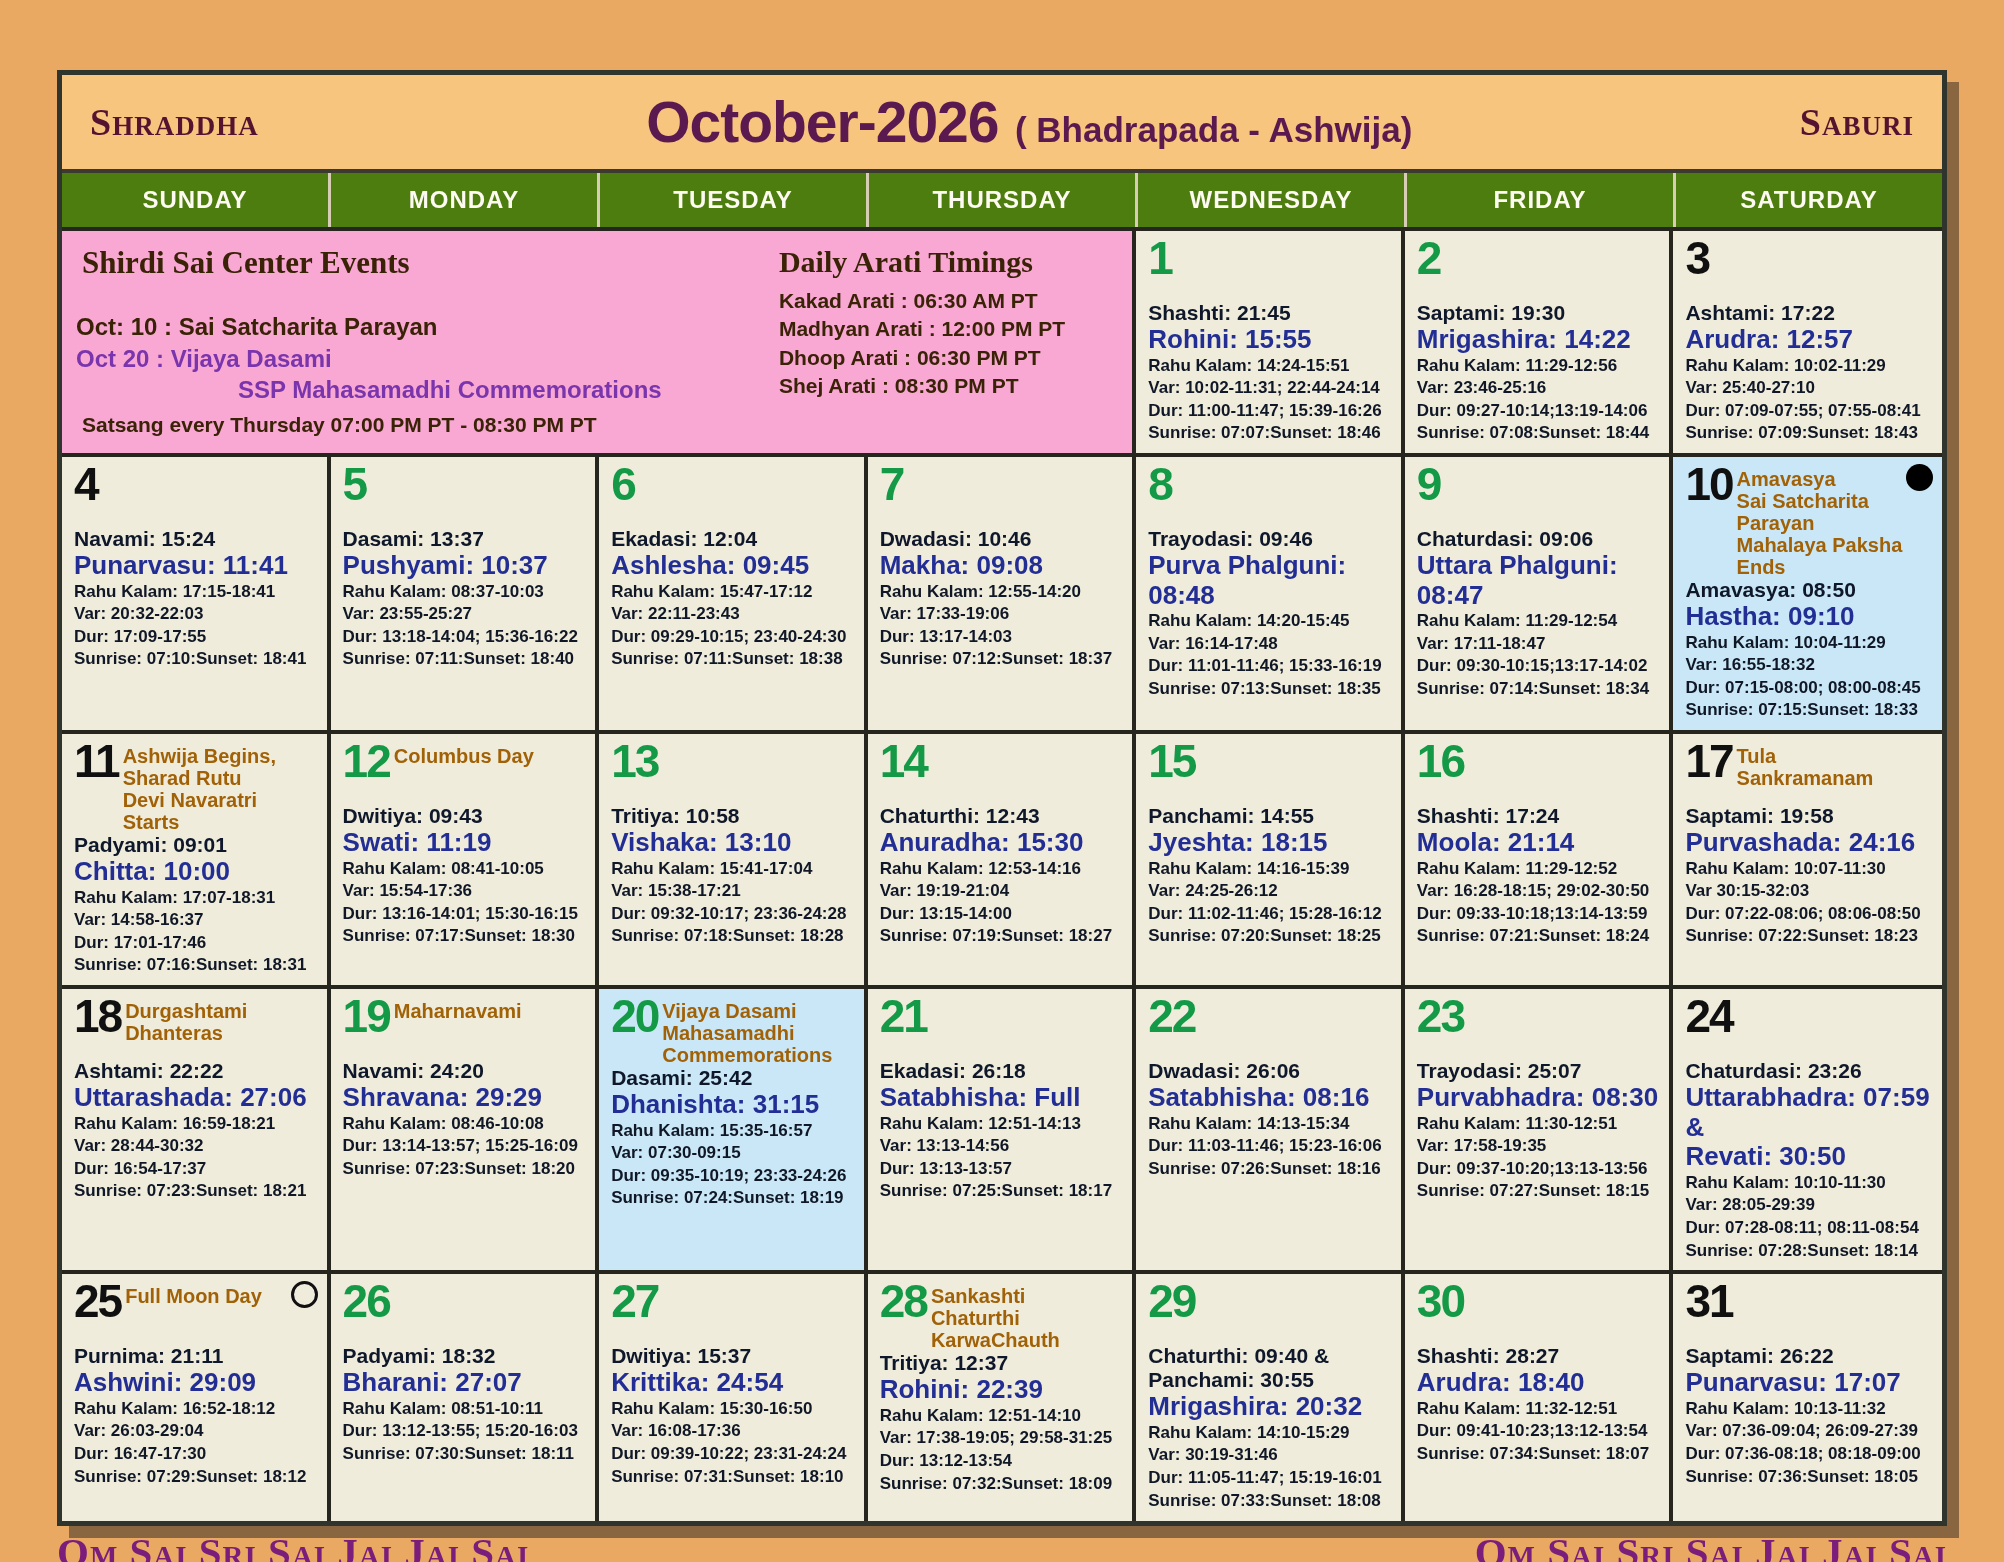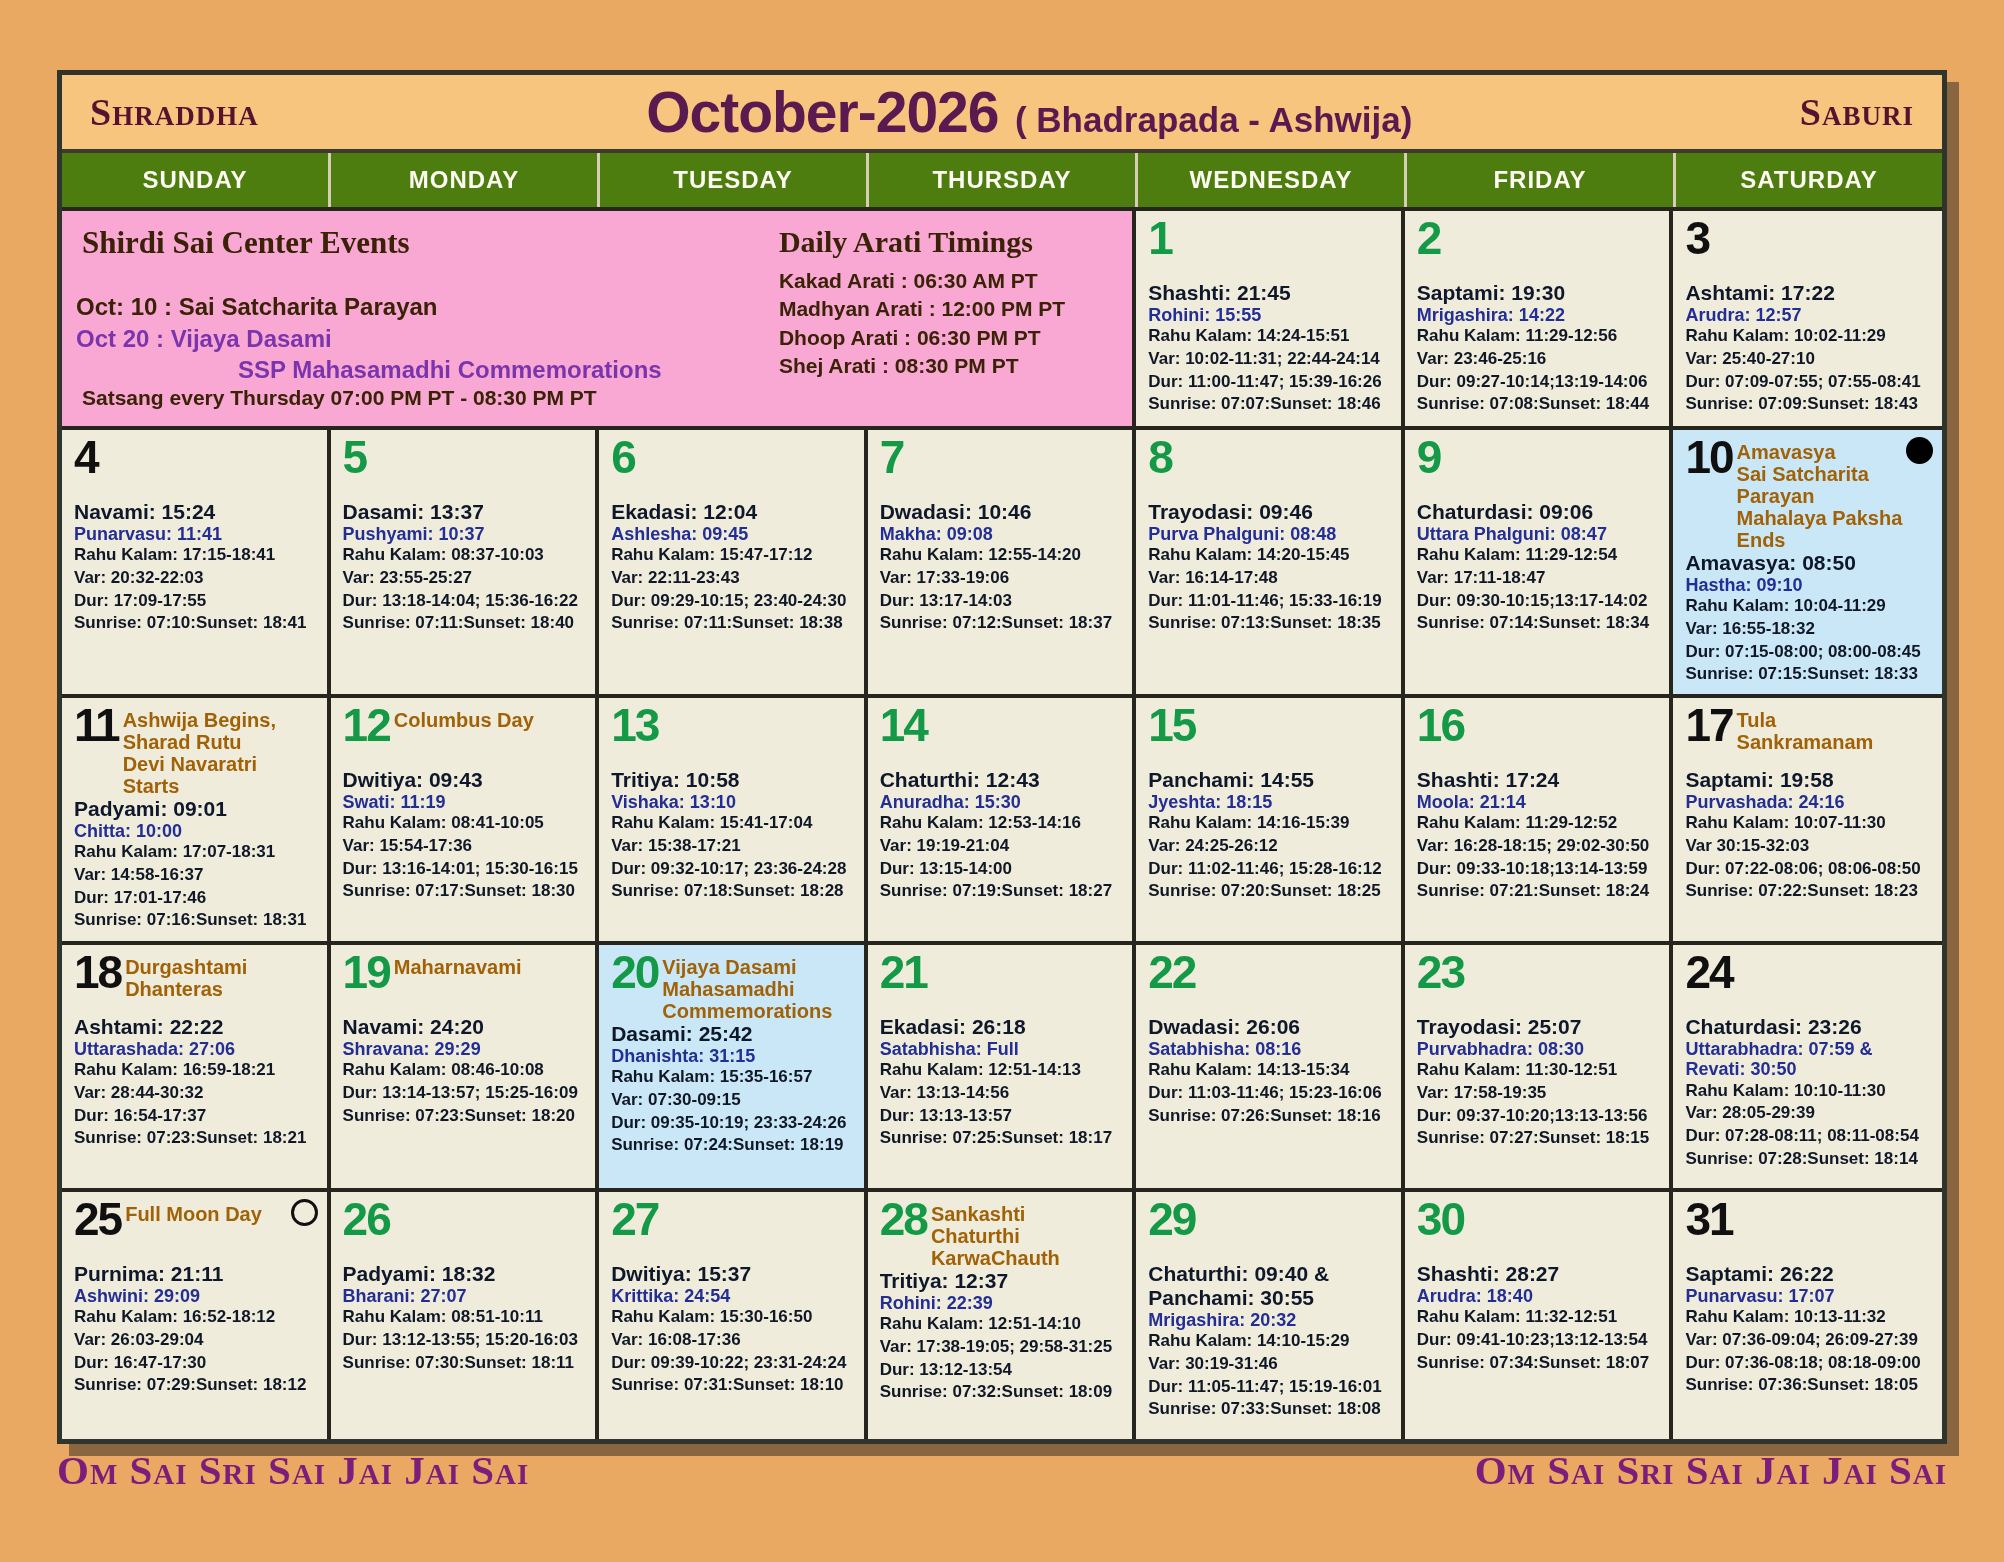--- a/index.html
+++ b/index.html
@@ -9,21 +9,21 @@
     padding:70px 57px 0 57px;
     font-family:"Liberation Sans", sans-serif;
   }
   .frame {
     background:#efecdc;
     border:5px solid #2f352d;
     box-shadow:12px 12px 0 rgba(58,48,36,0.55);
   }
   
   .band-header {
-    height:78px; background:#f8c57e;
+    height:98px; background:#f8c57e;
     display:flex; align-items:center; padding:0 28px;
     border-bottom:4px solid #3c3a30;
   }
   .h-left, .h-right {
     font-family:"Liberation Serif", serif; font-variant:small-caps;
     font-weight:bold; font-size:38px; color:#551330; letter-spacing:1px;
   }
   .h-center { flex:1; text-align:center; color:#5a1a50; white-space:nowrap; }
   .h-title { font-size:57px; font-weight:bold; letter-spacing:-1px; }
   .h-sub { font-size:35px; font-weight:bold; margin-left:12px; }
@@ -50,21 +50,21 @@
   .cell-head { display:flex; gap:4px; align-items:flex-start; min-height:64px; }
   .num { font-size:46px; font-weight:bold; line-height:0.95; letter-spacing:-2px; }
   .num.green { color:#149a46; }
   .num.black { color:#101010; }
   .events {
     flex:1; text-align:left; color:#a16207; font-weight:bold;
     font-size:20px; line-height:1.1; padding-top:5px;
   }
   .ln { font-weight:bold; }
   .ln.red   { color:#0f172a; font-size:21px; line-height:1.14; }
-  .ln.blue  { color:#232e95; font-size:18px; line-height:1.14; }
+  .ln.blue  { color:#232e95; font-size:26px; line-height:1.14; }
   .ln.black { color:#101726; font-size:17px; line-height:1.33; }
   .moon { position:absolute; top:7px; right:9px; width:27px; height:27px; border-radius:50%; }
   .moon.new  { background:#000; }
   .moon.full { background:transparent; border:3px solid #111; }
   
   .panel {
     grid-column:1 / span 4; background:#f9a8d4; min-height:190px;
     display:flex; padding:10px 16px 8px 14px;
     border-right:4px solid #26261f; border-bottom:4px solid #26261f;
   }

